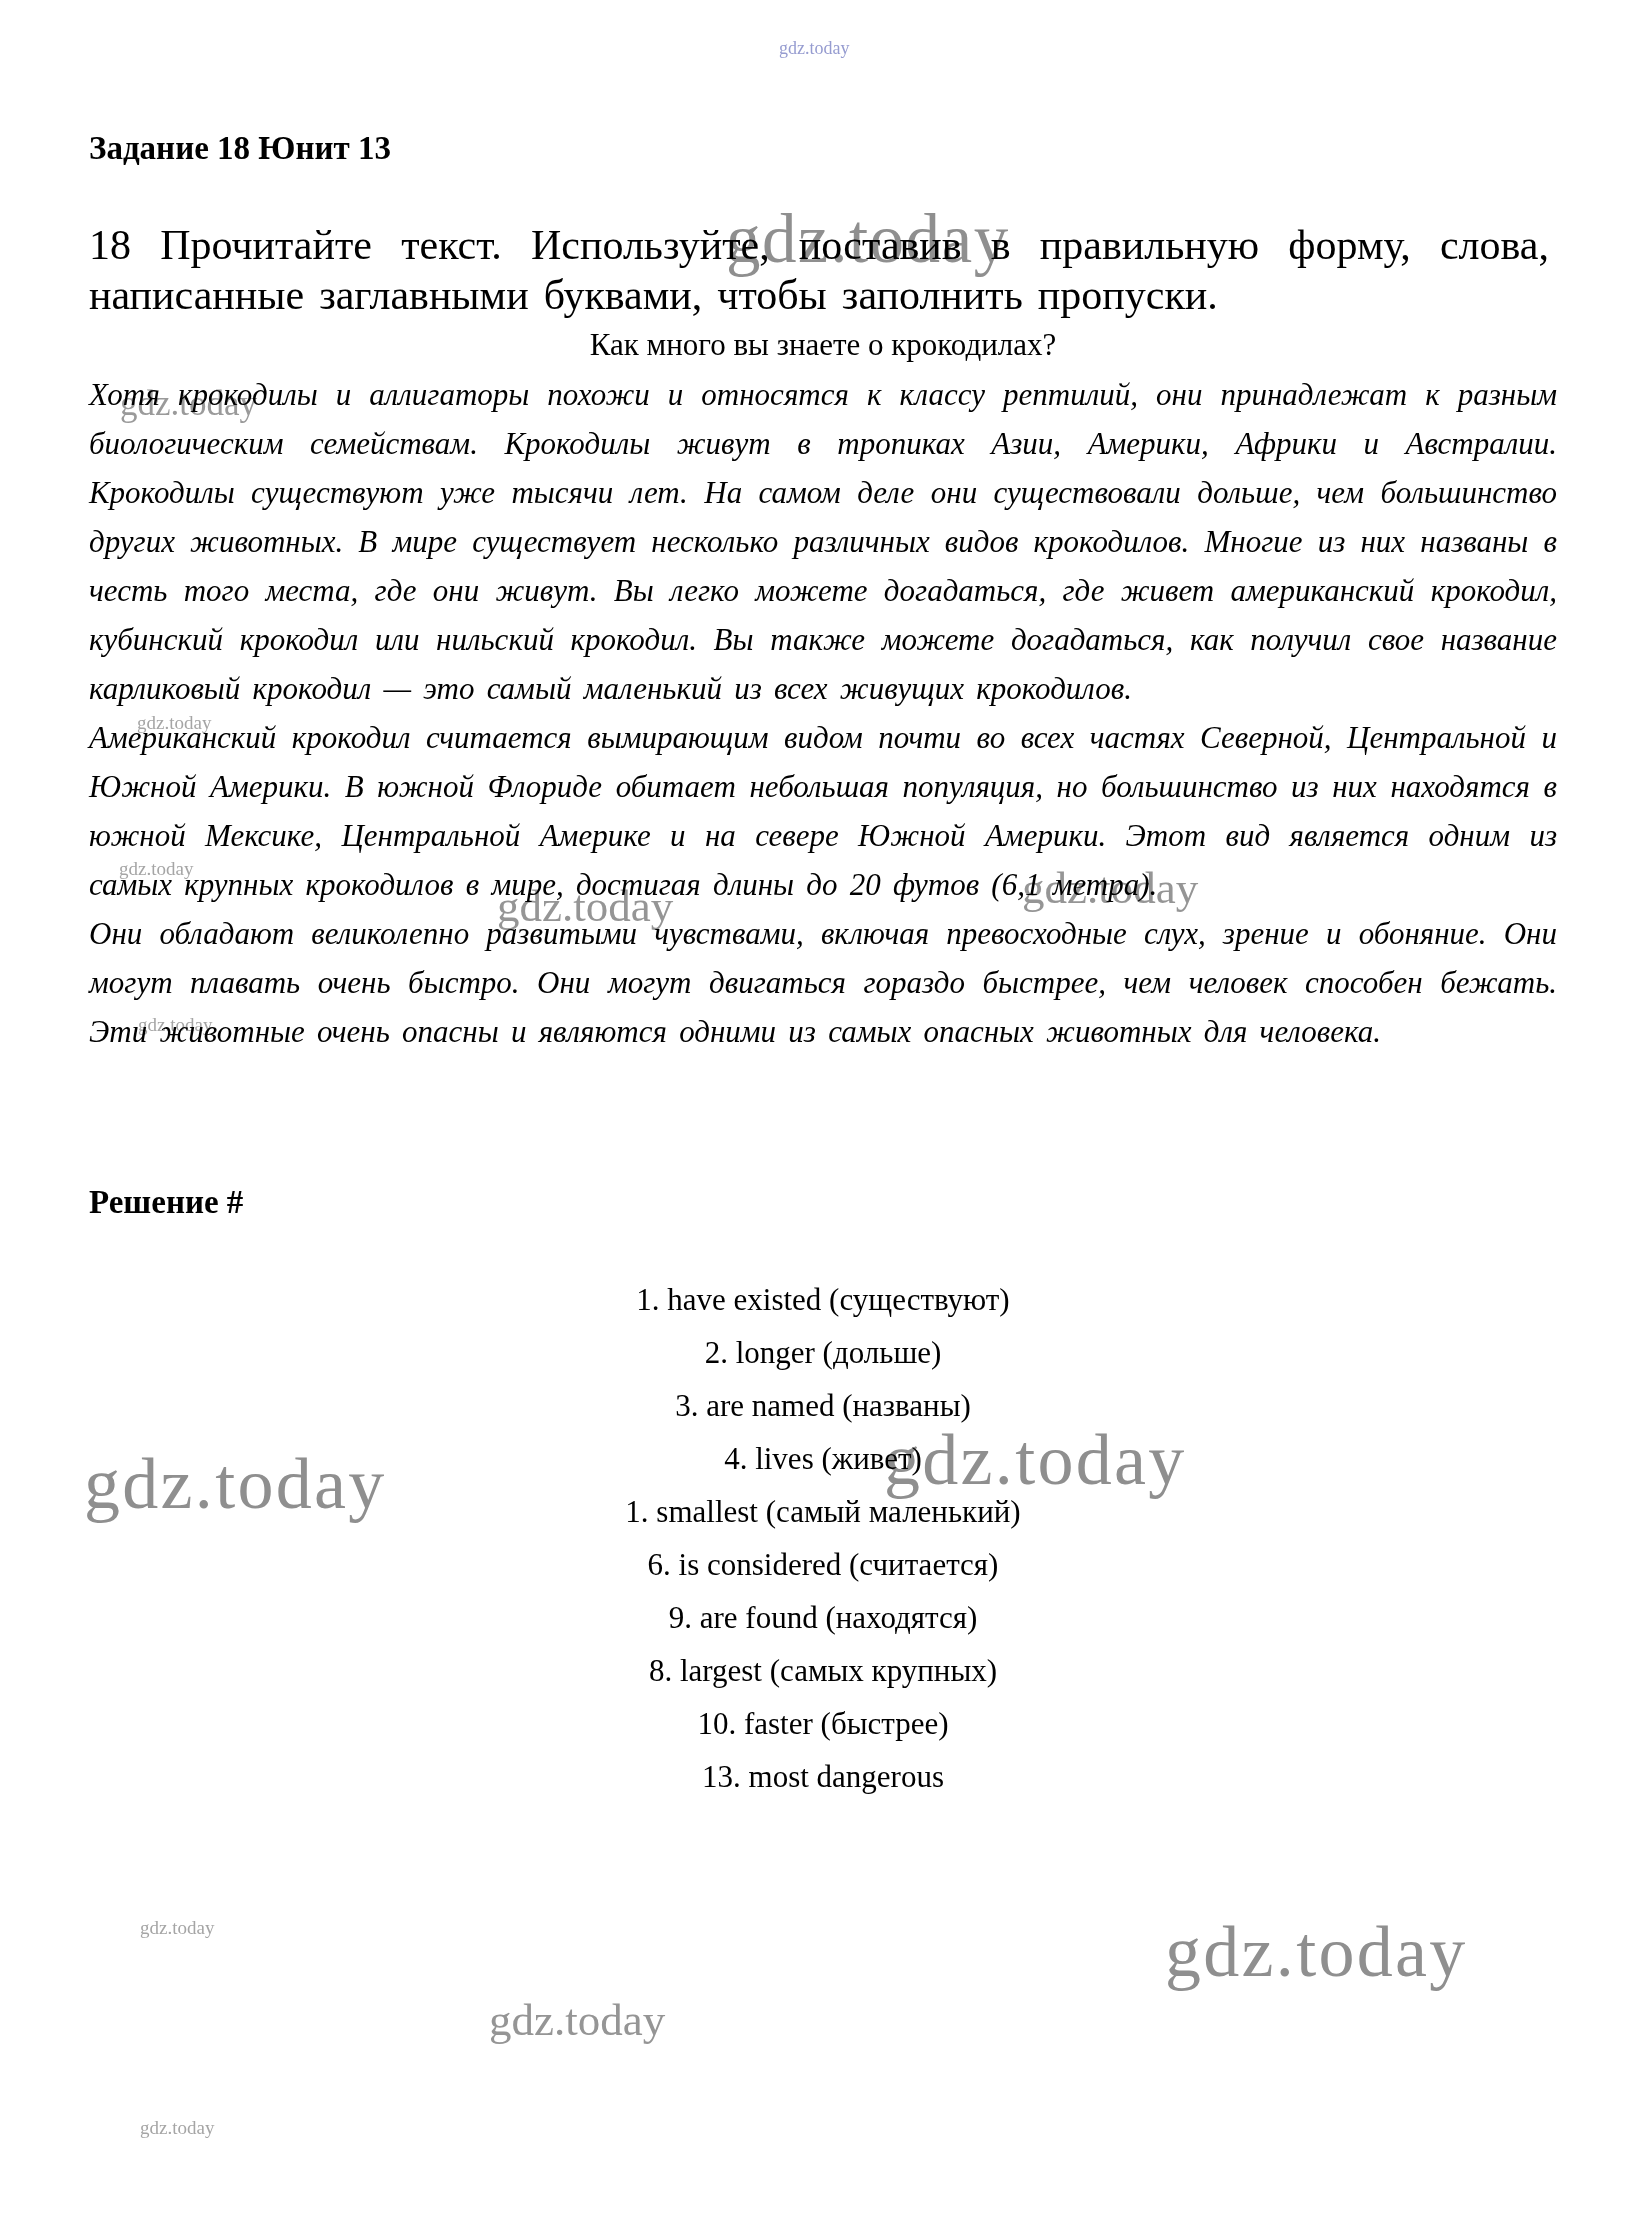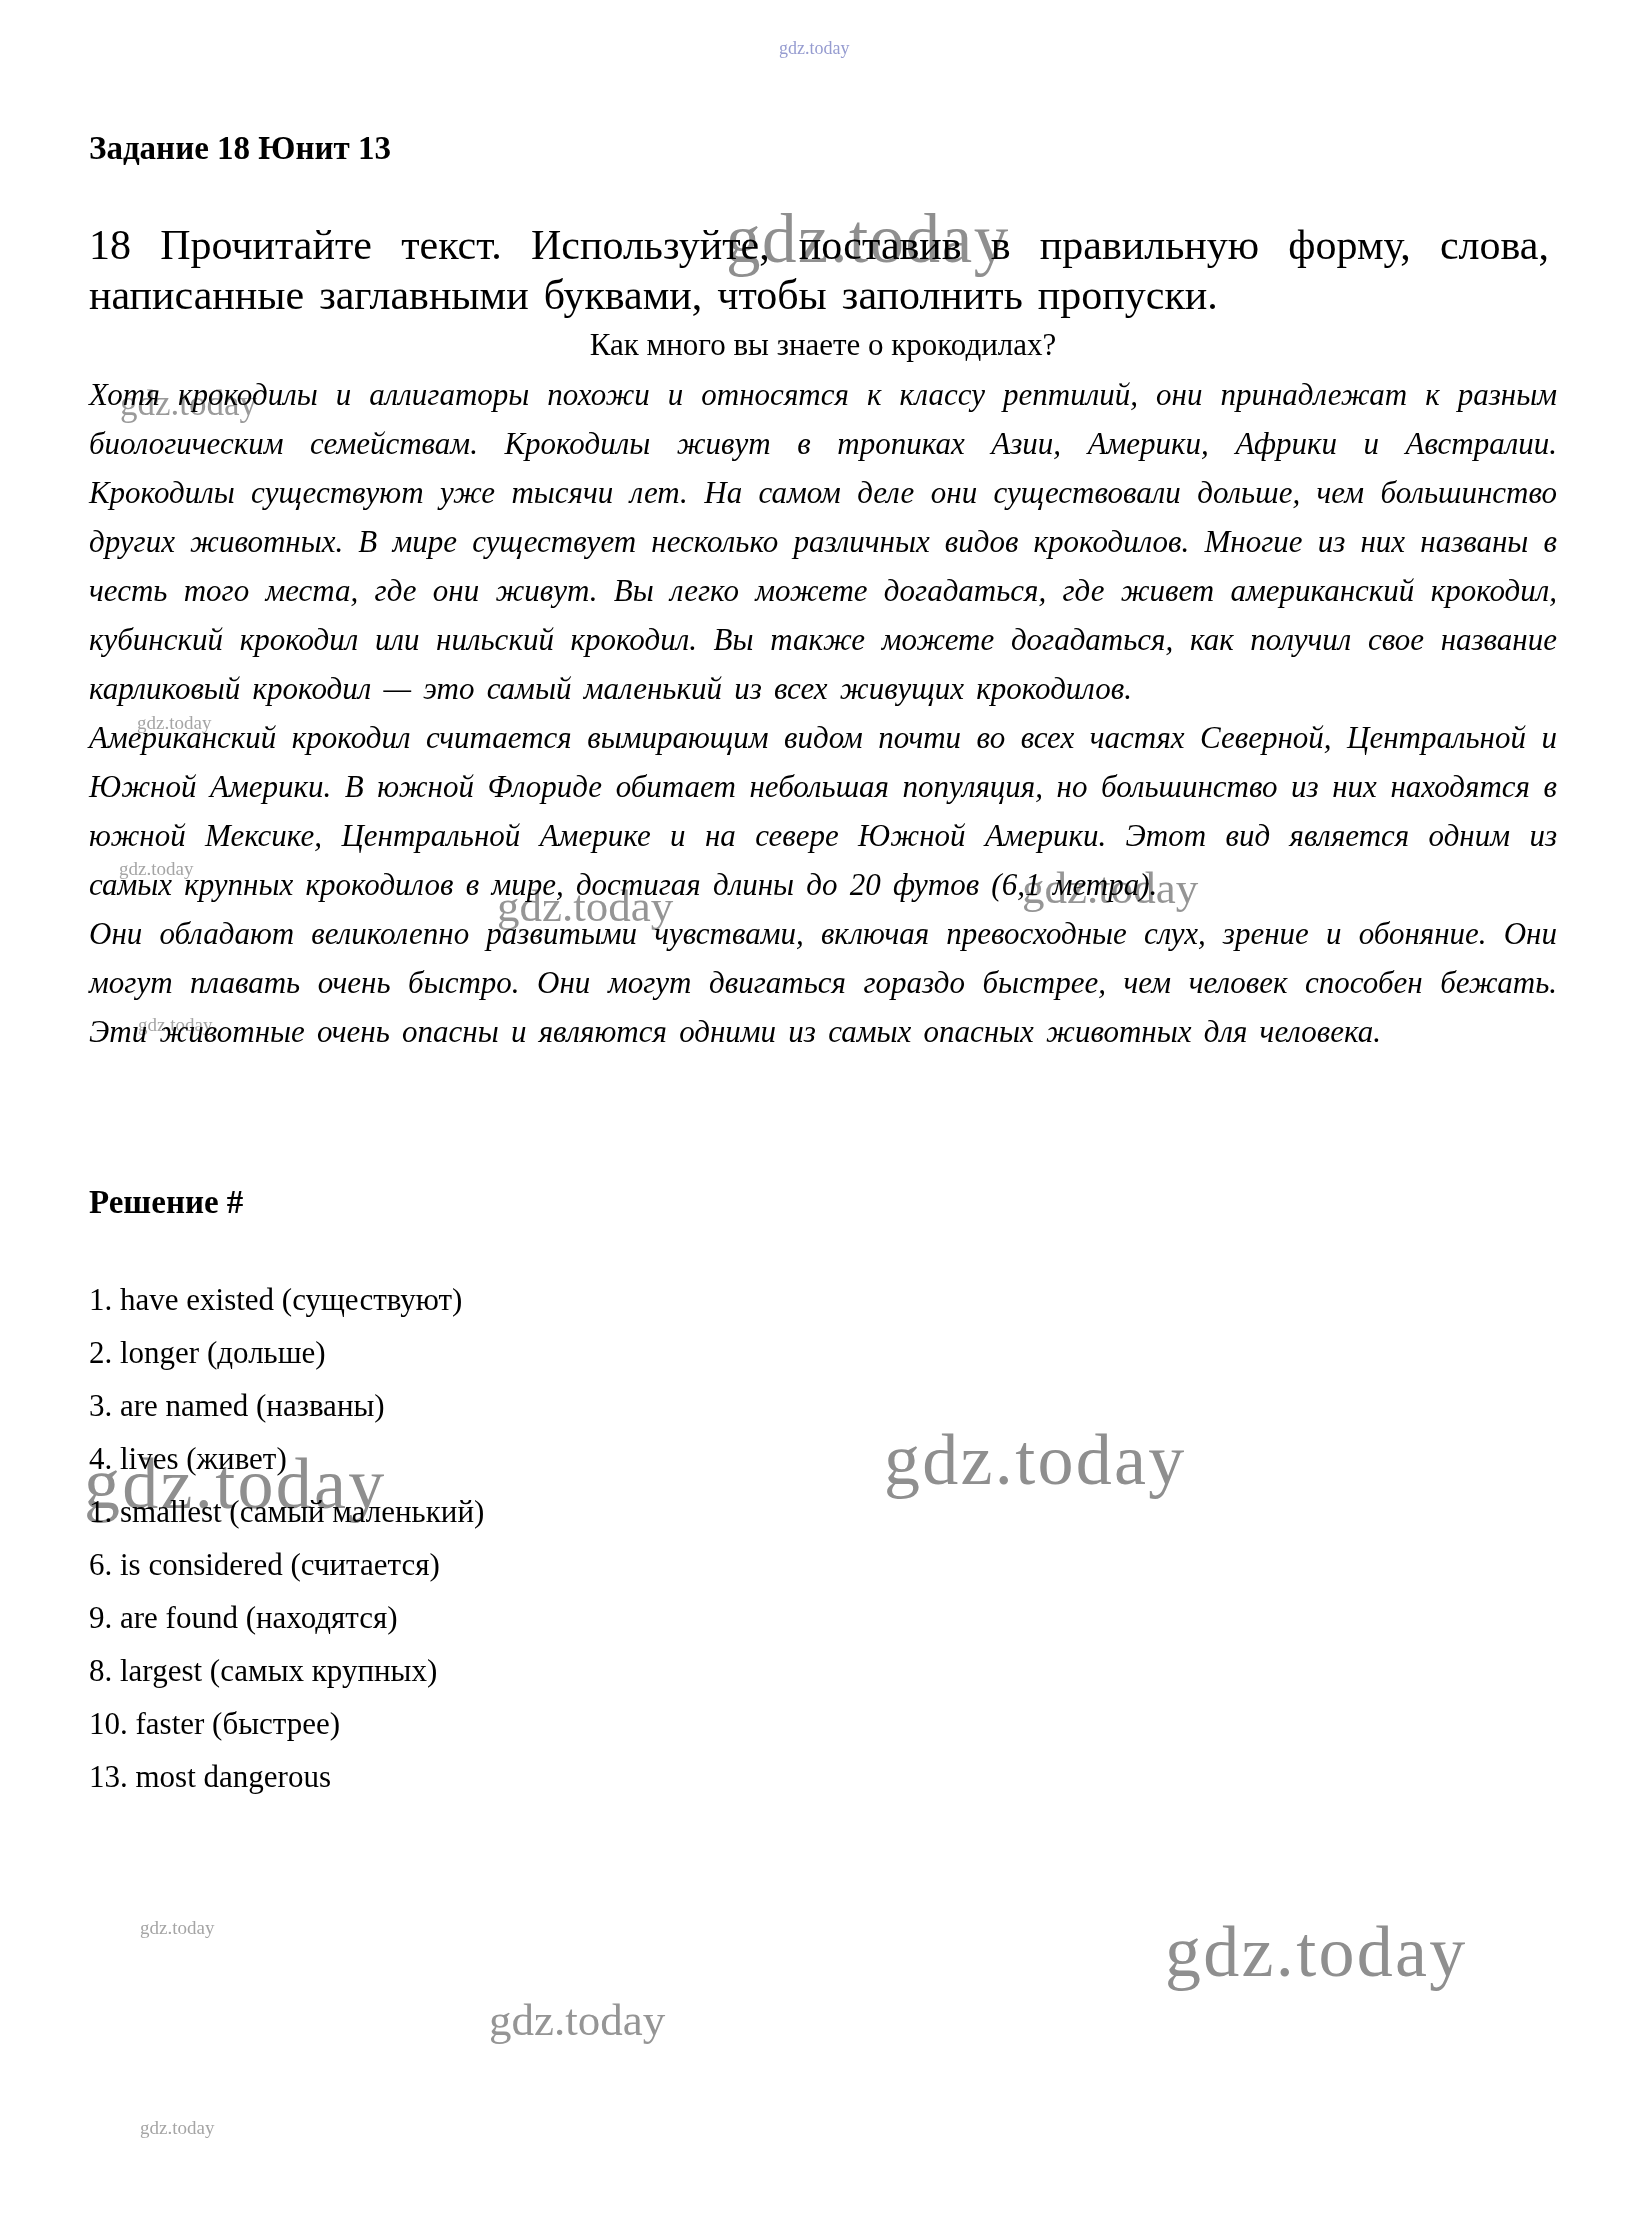--- a/index.html
+++ b/index.html
@@ -50,21 +50,21 @@
     font-weight: bold;
     line-height: 41px;
   }
   .answers {
     list-style: none;
     margin: 50px 0 0 0;
     padding: 0;
     font-size: 31px;
     line-height: 53px;
   }
-  .answers li { margin: 0; padding: 0; }
+  .answers li { margin: 0; padding: 0; text-align: center; }
 
   
   .wm {
     position: absolute;
     z-index: 1;
     font-family: Liberation Serif, serif;
     white-space: nowrap;
     pointer-events: none;
     color: #9a9a9a;
     margin-top: 36px;

